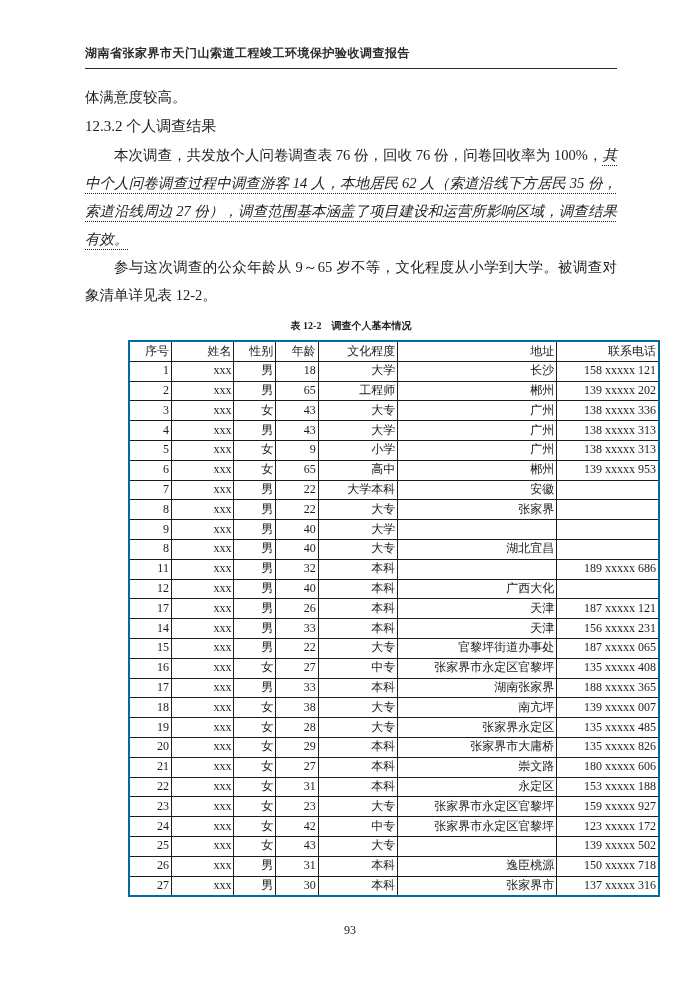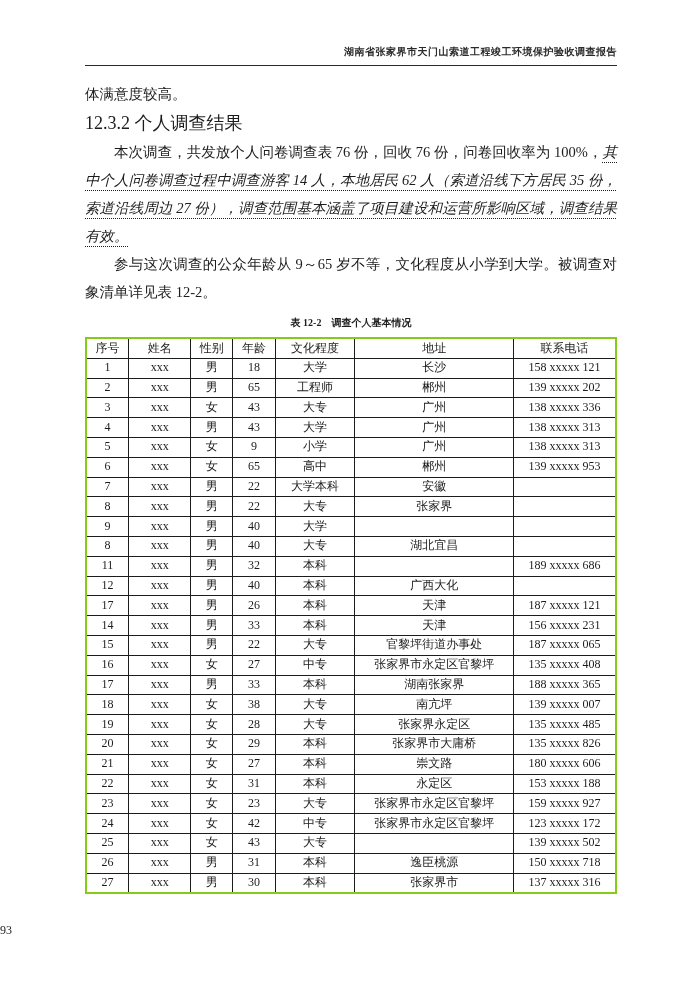--- a/index.html
+++ b/index.html
@@ -11,42 +11,42 @@
     position: relative;
     width: 700px;
     height: 990px;
     box-sizing: border-box;
     padding: 45px 83px 0 85px;
     background: #ffffff;
     color: #1c1c1c;
     font-family: "Liberation Serif", "DejaVu Serif", serif;
   }
   .doc-header {
-    text-align: right;
-    font-size: 10px;
+    text-align: left;
+    font-size: 12px;
     font-weight: 700;
     letter-spacing: 0.5px;
     padding-bottom: 6px;
     color: #2a2a2a;
   }
   .header-rule {
     border: none;
     border-top: 1.6px solid #2a2a2a;
     margin: 0 0 14px 0;
   }
   .body-text {
     font-size: 14.5px;
     line-height: 28px;
   }
   .intro-line {
     margin: 0;
   }
   .section-heading {
     margin: 0;
-    font-size: 18px;
+    font-size: 15px;
     font-weight: 400;
     line-height: 30px;
   }
   .para {
     margin: 0;
     text-indent: 2em;
     text-align: justify;
   }
   .underlined {
     text-decoration: underline;
@@ -59,38 +59,40 @@
     text-align: center;
     font-weight: 700;
     font-size: 10px;
     margin: 10px 0 7px 0;
   }
   table.data-table {
     width: 100%;
     border-collapse: collapse;
     table-layout: fixed;
     font-size: 12px;
-    text-align: center;
-    border: 2px solid #84cc16;
+    text-align: right;
+    border: 2px solid #0369a1;
+    margin-left: 43px;
   }
   table.data-table th,
   table.data-table td {
     border: 1px solid #1c1c1c;
     height: 18.8px;
     padding: 0 2px;
     line-height: 1.15;
     font-weight: 400;
     overflow: hidden;
     white-space: nowrap;
   }
   .page-footer {
     position: absolute;
     left: 0;
     right: 0;
     bottom: 52px;
+    text-align: center;
     font-size: 12px;
   }
 </style>
 </head>
 <body>
 
 <div class="page">
 
   <div class="doc-header">湖南省张家界市天门山索道工程竣工环境保护验收调查报告</div>
   <hr class="header-rule">

